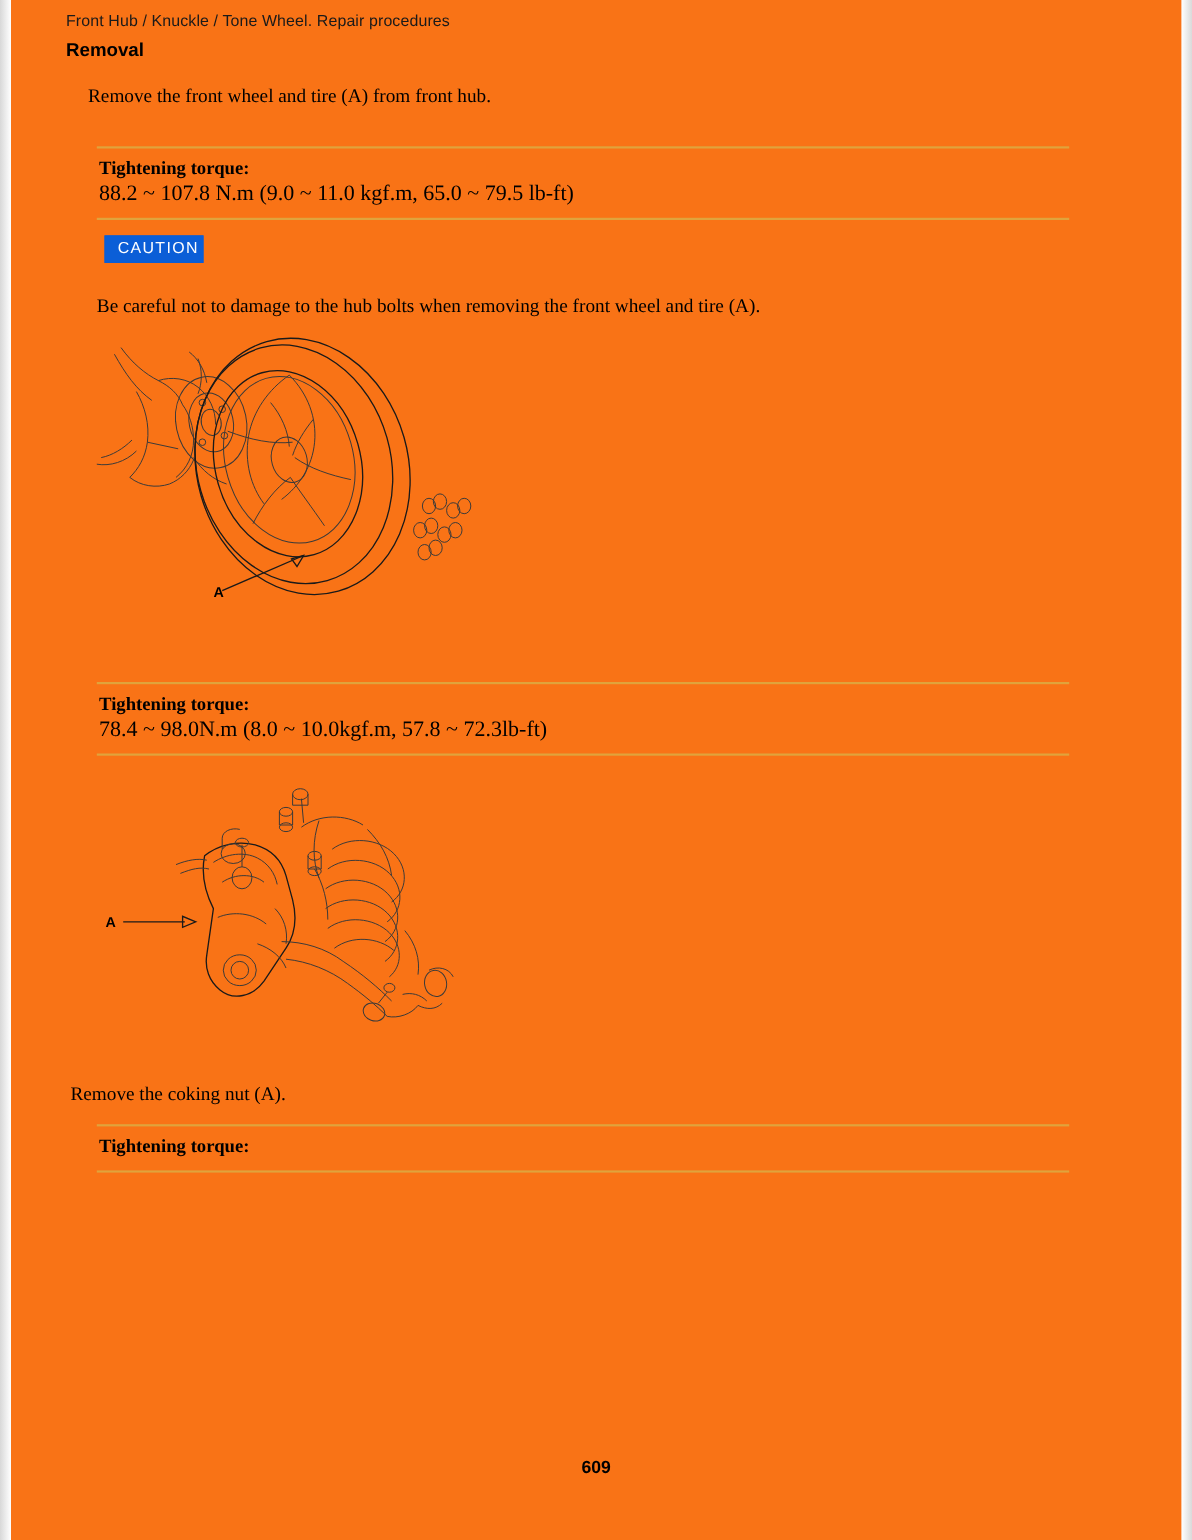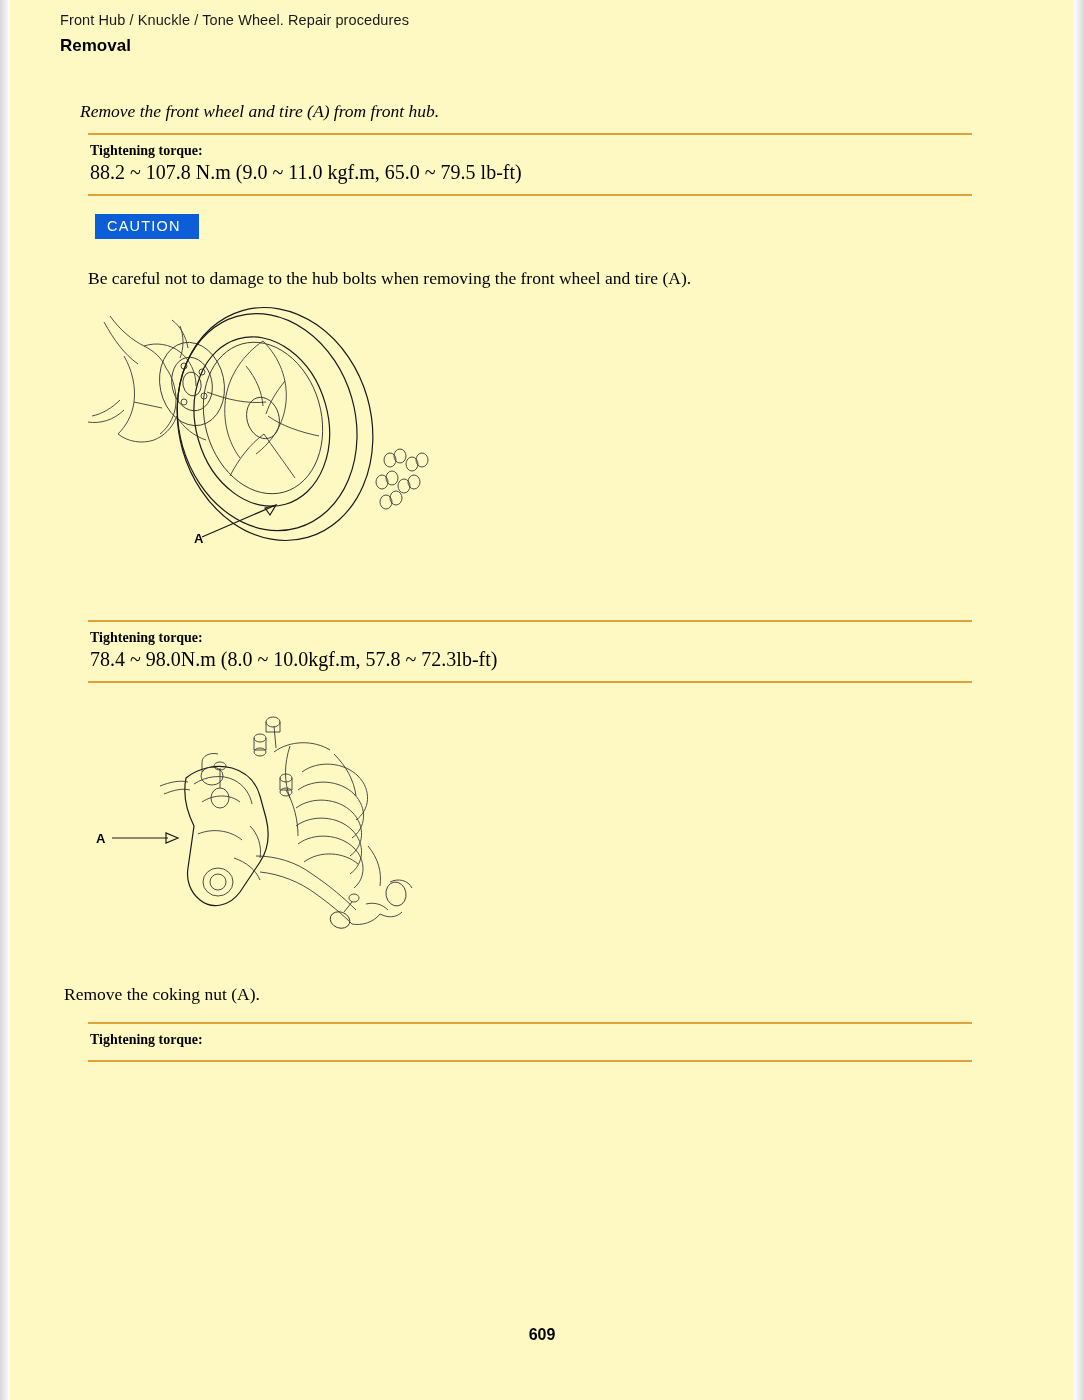--- a/index.html
+++ b/index.html
@@ -13,21 +13,21 @@
     position: relative;
     font-family: "Liberation Serif", serif;
     color: #000000;
     overflow: hidden;
   }
   .page {
     position: absolute;
     left: 0; top: 0;
     width: 1084px;
     height: 1400px;
-    background: #fef9c3;
+    background: #f97316;
   }
   
   .edge-left, .edge-right {
     position: absolute;
     top: 0;
     width: 10px;
     height: 1400px;
   }
   .edge-left { left: 0; background: linear-gradient(to right, #d8d8d8, #ffffff); }
   .edge-right { right: 0; background: linear-gradient(to left, #d8d8d8, #ffffff); }
@@ -63,40 +63,40 @@
     position: absolute;
     left: 88px;
     width: 884px;
     border-top: 2.5px solid #e0a33c;
     border-bottom: 2.5px solid #e0a33c;
     padding: 8px 0 10px 0;
     box-sizing: border-box;
   }
   .torque-label {
     font-family: "Liberation Serif", serif;
-    font-size: 14px;
+    font-size: 17px;
     font-weight: bold;
     margin: 0 0 2px 2px;
   }
   .torque-value {
     font-family: "Liberation Serif", serif;
     font-size: 20px;
     margin: 0 0 0 2px;
   }
 
   .caution-badge {
     position: absolute;
     left: 95px;
     top: 214px;
     background: #0b5ed7;
     color: #ffffff;
     font-family: "Liberation Sans", sans-serif;
     font-size: 14.5px;
     letter-spacing: 1.2px;
-    padding: 3px 17px 4px 11px;
+    padding: 3px 3px 4px 11px;
     border: 1px solid #0b5ed7;
   }
 
   .figure {
     position: absolute;
   }
   .page-number {
     position: absolute;
     left: 0;
     top: 1326px;
@@ -120,21 +120,21 @@
 <body>
 
 <div class="page">
 
   <div class="edge-left"></div>
   <div class="edge-right"></div>
 
   <div class="breadcrumb">Front Hub / Knuckle / Tone Wheel. Repair procedures</div>
   <div class="section-title">Removal</div>
 
-  <div class="body-text" style="left:80px; top:100px;font-style:italic;">Remove the front wheel and tire (A) from front hub.</div>
+  <div class="body-text" style="left:80px; top:76px;">Remove the front wheel and tire (A) from front hub.</div>
 
   <div class="torque-box" style="top:133px;">
     <div class="torque-label">Tightening torque:</div>
     <div class="torque-value">88.2 ~ 107.8 N.m (9.0 ~ 11.0 kgf.m, 65.0 ~ 79.5 lb-ft)</div>
   </div>
 
   <div class="caution-badge">CAUTION</div>
 
   <div class="body-text" style="left:88px; top:267px;">Be careful not to damage to the hub bolts when removing the front wheel and tire (A).</div>
 

